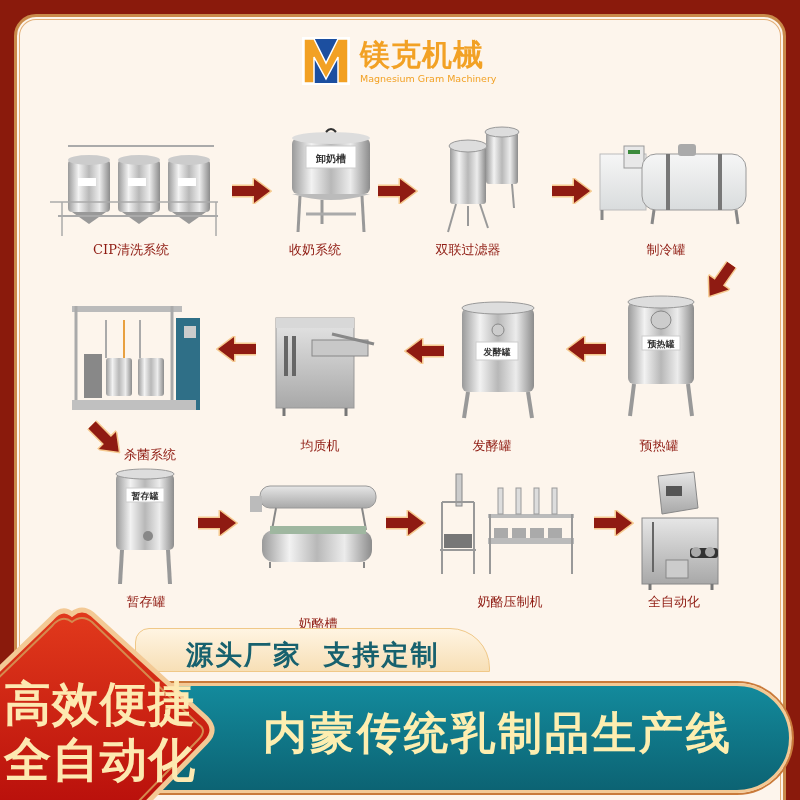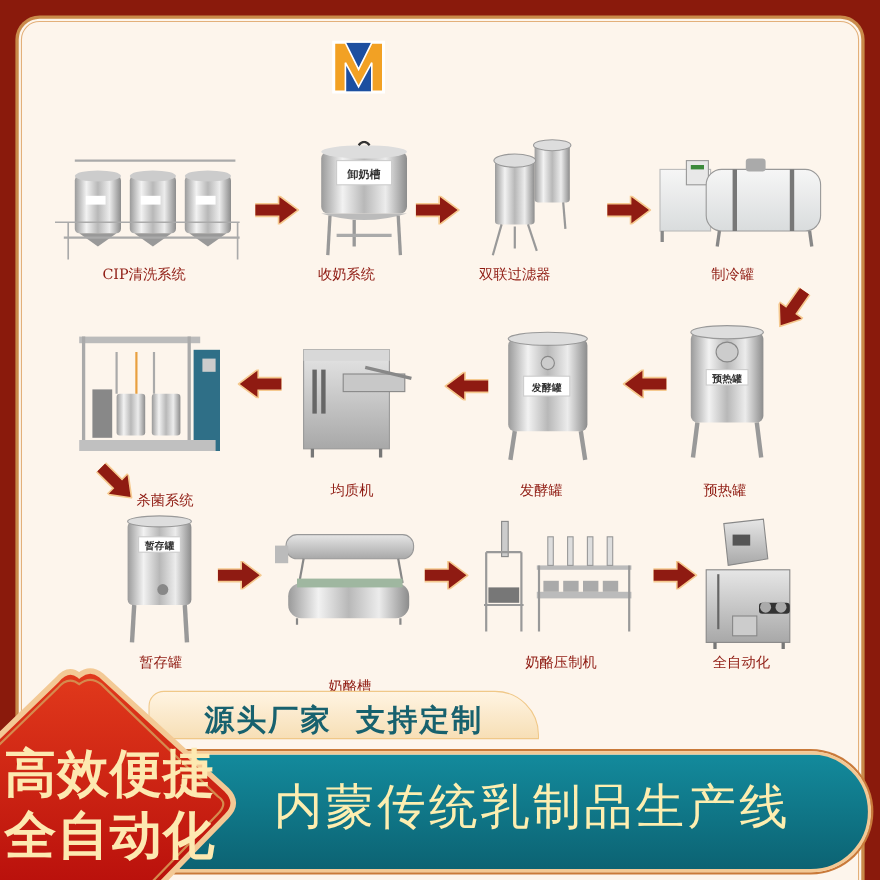--- a/index.html
+++ b/index.html
@@ -49,22 +49,22 @@
       white-space: nowrap; word-spacing: 10px;
     }
     .banner {
       position: absolute; left: 160px; top: 683px; width: 632px; height: 110px;
       background: linear-gradient(180deg, #138a9c 0%, #0c6373 100%);
       border: 3px solid #f3c995;
       border-radius: 0 60px 60px 0;
       box-shadow: 0 0 0 2px #c97a3a;
     }
     .banner-text {
-      position: absolute; left: 86px; top: 18px;
-      font-size: 44px; font-weight: normal; color: #fdeeb0; letter-spacing: 3px;
+      position: absolute; left: 100px; top: 18px;
+      font-size: 44px; font-weight: bold; color: #fdeeb0; letter-spacing: 3px;
       white-space: nowrap;
     }
     .badge {
       position: absolute; left: -10px; top: 600px; width: 230px; height: 220px;
     }
     .badge-text {
       position: absolute; left: 4px; top: 676px;
       font-size: 47px; font-weight: bold; color: #fde9b1; line-height: 56px;
       letter-spacing: 1px; white-space: nowrap;
     }
@@ -74,20 +74,24 @@
 
 <div class="frame"></div>
 
 <div class="logo">
   <div class="logo-mark">
     <svg width="52" height="52" viewBox="0 0 52 52">
       <rect x="2" y="2" width="48" height="48" fill="#fff"></rect>
       <rect x="4" y="4" width="44" height="44" fill="#1c4fa0"></rect>
       <path d="M4 48 L4 4 L14 4 L26 28 L38 4 L48 4 L48 48 L38 48 L38 22 L26 44 L14 22 L14 48 Z" fill="#f2a124" stroke="#fff" stroke-width="1.5"></path>
     </svg>
+  </div>
+  <div class="logo-text">
+    <div class="logo-cn">镁克机械</div>
+    <div class="logo-en">Magnesium Gram Machinery</div>
   </div>
 </div>
 
 <svg width="0" height="0" style="position:absolute">
   <defs>
     <linearGradient id="steel" x1="0" x2="1">
       <stop offset="0" stop-color="#9a9a9a"></stop>
       <stop offset="0.25" stop-color="#f2f2f2"></stop>
       <stop offset="0.5" stop-color="#b8b8b8"></stop>
       <stop offset="0.75" stop-color="#ececec"></stop>

